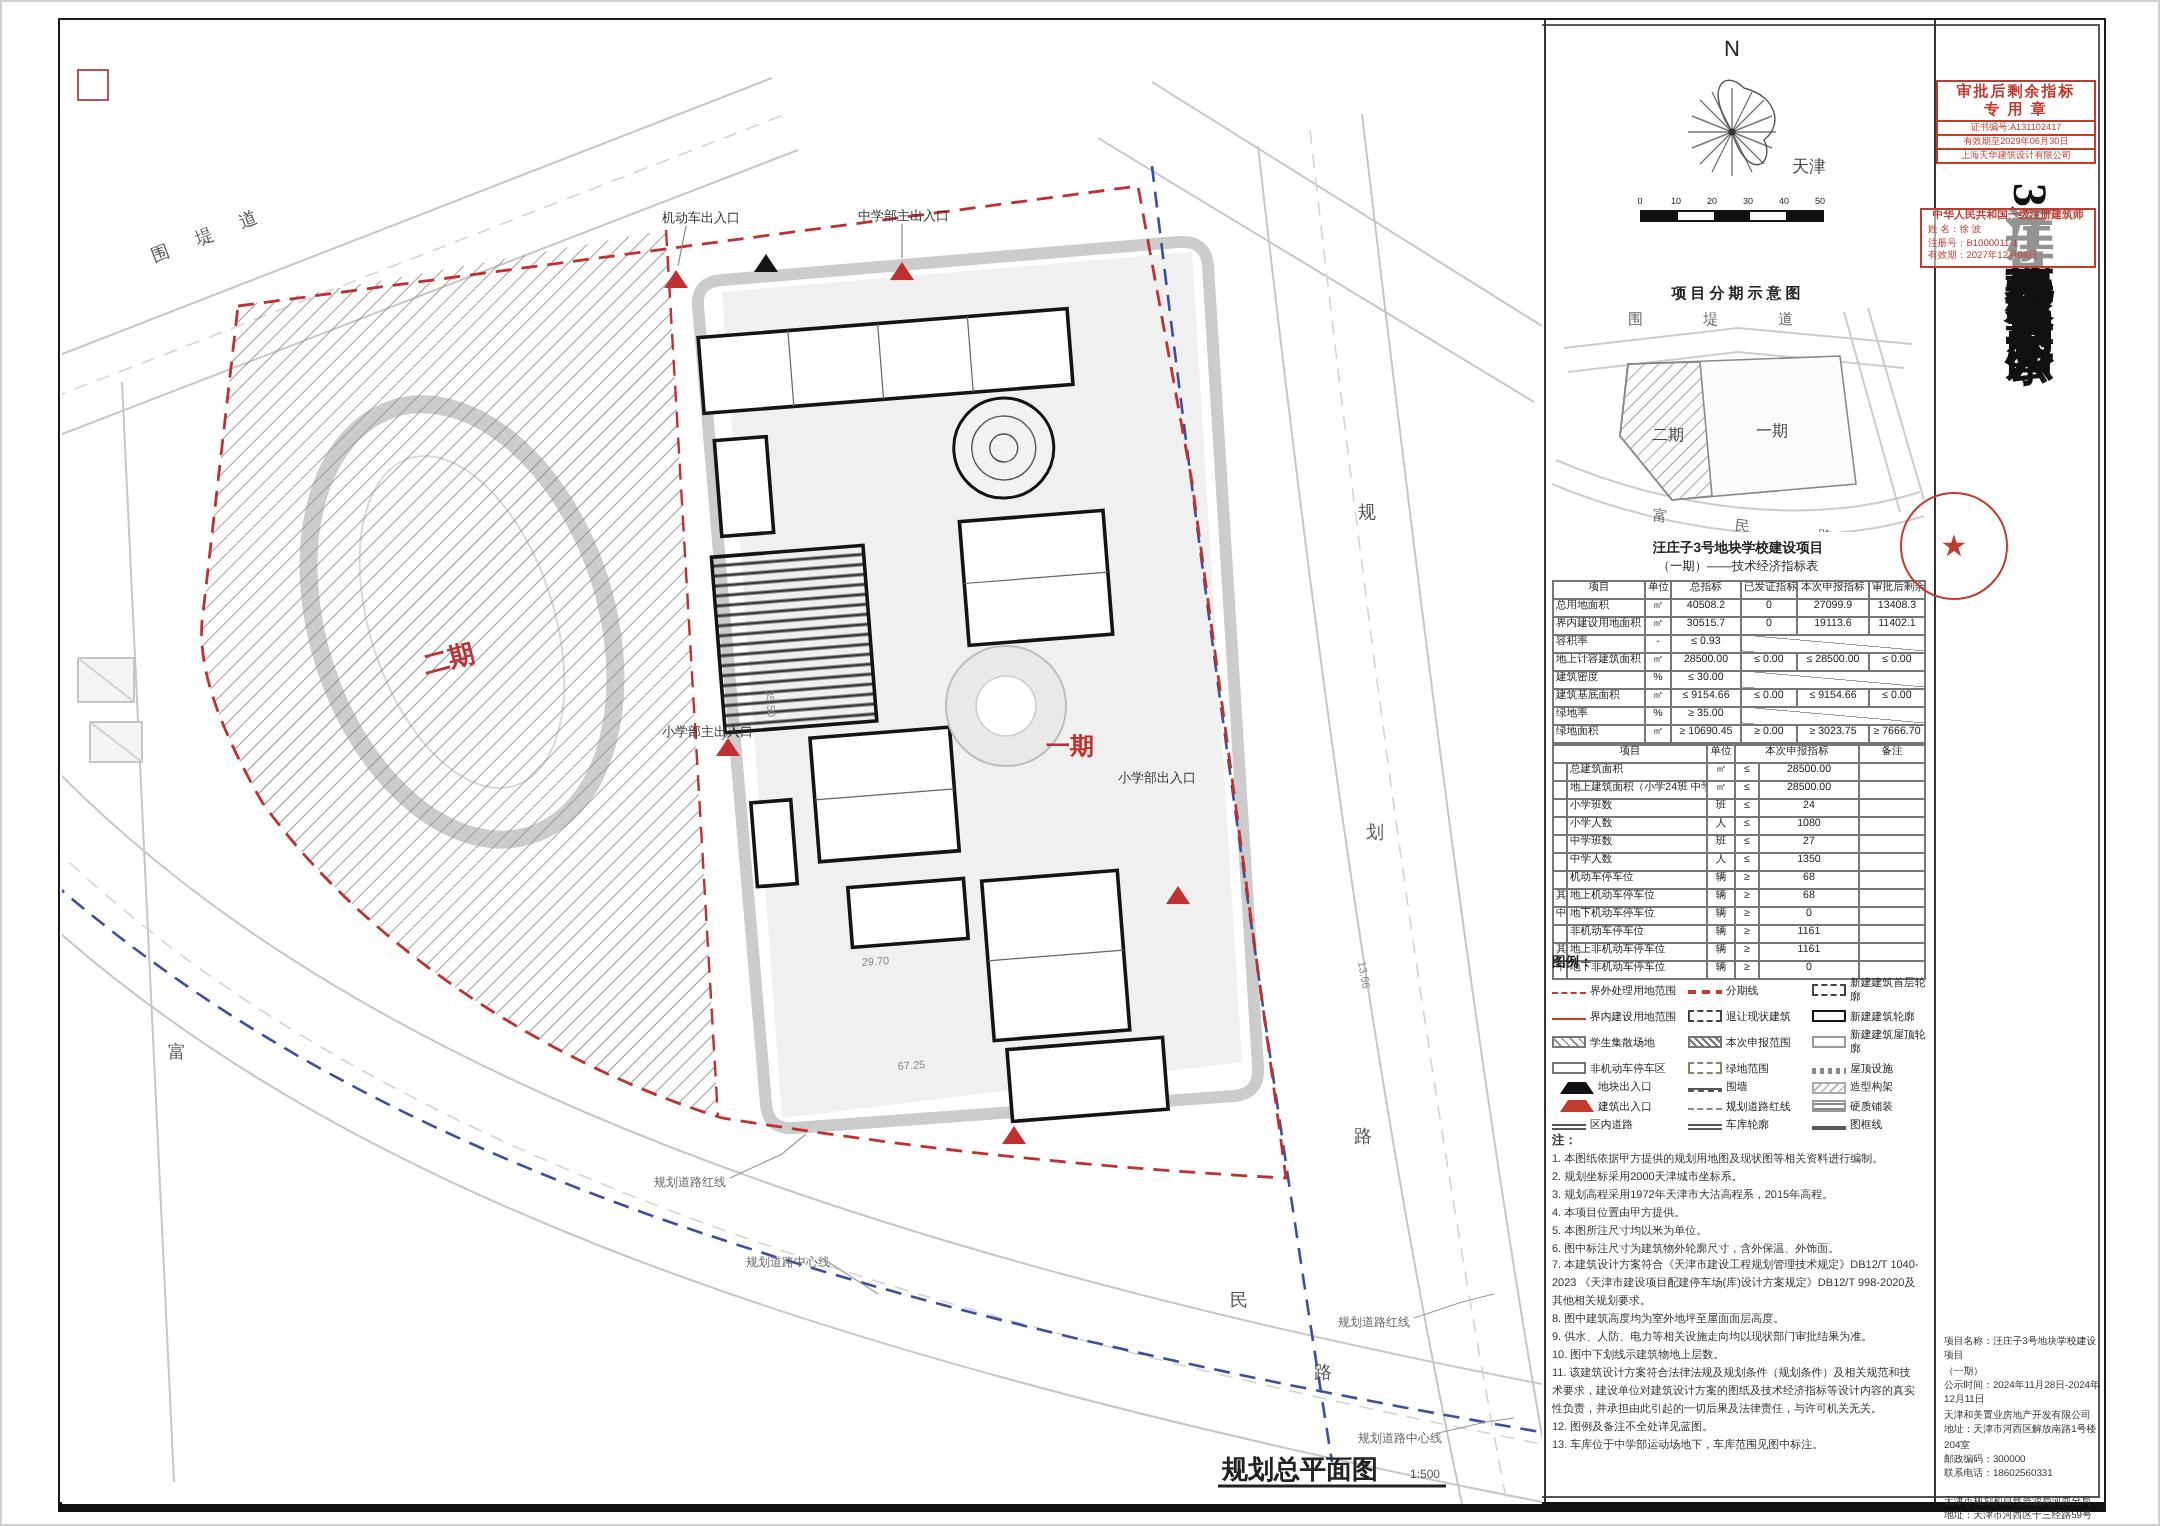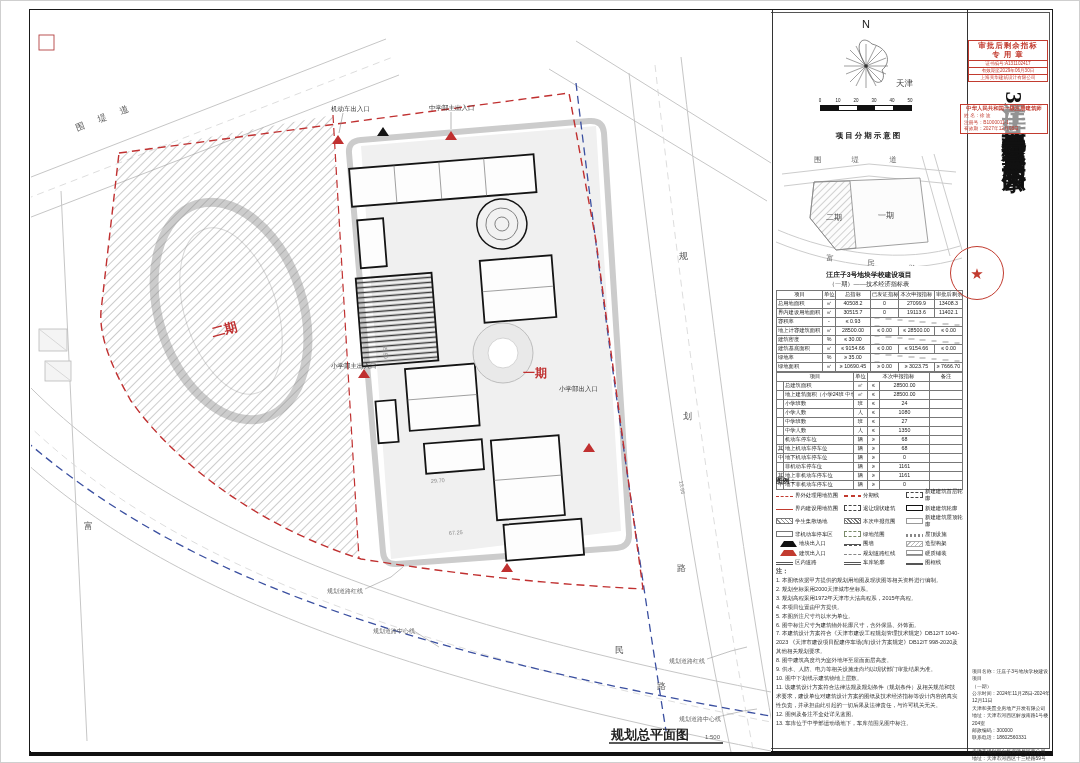--- a/index.html
+++ b/index.html
@@ -238,21 +238,21 @@
           <div class="cell" style="background: rgb(17, 17, 17);"></div>
         </div>
     <span class="tick" style="left: 0px;">0</span>
         <span class="tick" style="left: 18px;">10</span>
         <span class="tick" style="left: 36px;">20</span>
         <span class="tick" style="left: 54px;">30</span>
         <span class="tick" style="left: 72px;">40</span>
         <span class="tick" style="left: 90px;">50</span>
       </div>
 
-    <div class="abs sec-title" style="left:744px;top:121px;width:190px;">项目分期示意图</div>
+    <div class="abs sec-title" style="left:744px;top:132px;width:190px;">项目分期示意图</div>
     <svg class="abs" style="left:744px;top:128px;" width="190" height="128" viewBox="0 0 190 128">
       <defs>
         <pattern id="hatch2" width="5" height="5" patternUnits="userSpaceOnUse" patternTransform="rotate(45)">
           <line x1="0" y1="0" x2="0" y2="5" stroke="#8f8f8f" stroke-width="0.8"></line>
         </pattern>
       </defs>
       <g stroke="#cccccc" fill="none" stroke-width="1">
         <path d="M 8,36 L 95,26 L 182,34"></path>
         <path d="M 10,48 L 95,38 L 178,46"></path>
         <path d="M 4,92 C 60,116 130,126 186,108"></path>

